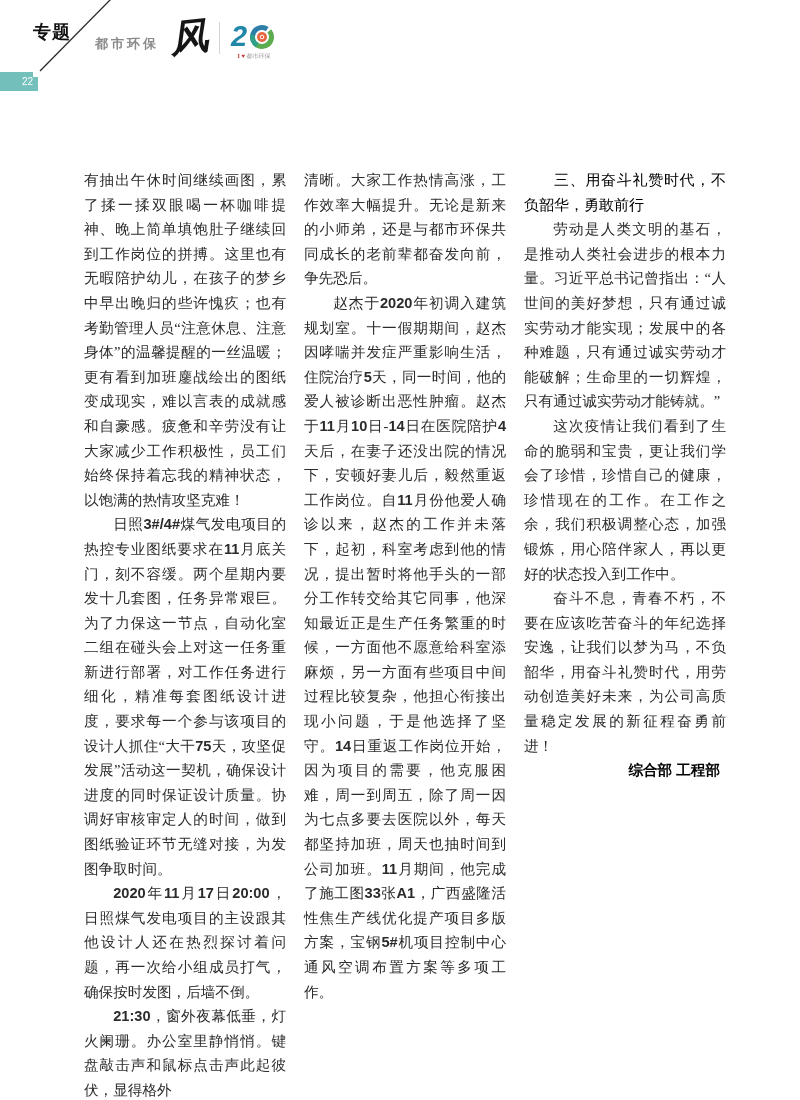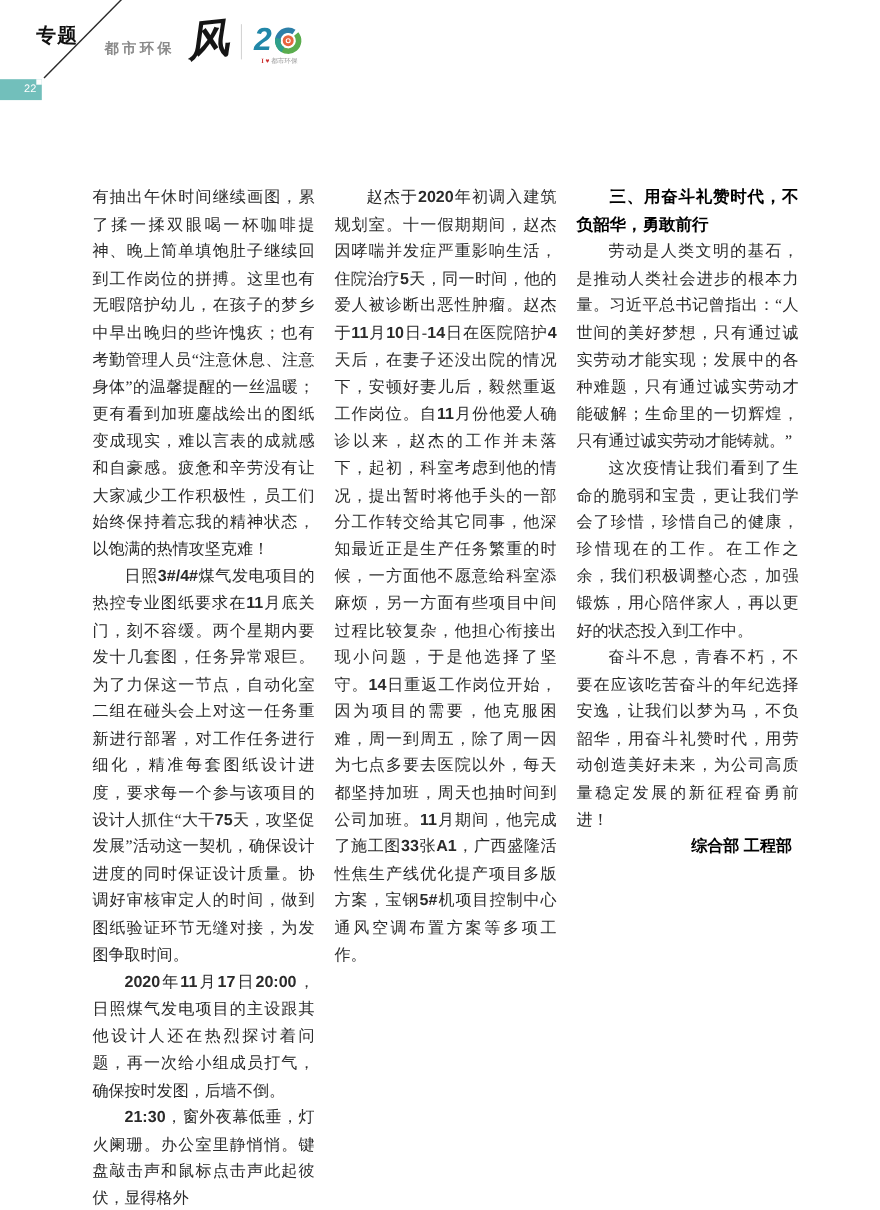--- a/index.html
+++ b/index.html
@@ -50,21 +50,21 @@
     display:flex;gap:18px;
   }
   .col{
     width:208px;font-size:14.6px;line-height:24.6px;
     text-align:justify;color:#2b2b2b;
   }
   .col p{margin:0;}
   .col p.indent{text-indent:2em;}
   .col p.heading{
     font-family:"Liberation Sans","DejaVu Sans",sans-serif;
-    font-weight:bold;font-size:15px;color:#000;
+    font-weight:normal;font-size:15px;color:#000;
   }
   .col p.signature{
     font-family:"Liberation Sans","DejaVu Sans",sans-serif;
     font-weight:bold;text-align:right;padding-right:6px;color:#000;
   }
   b.num{font-family:"Liberation Sans","DejaVu Sans",sans-serif;font-weight:bold;}
 </style>
 </head>
 <body>
 
@@ -104,20 +104,21 @@
   </div>
 
   <div class="columns">
     <div class="col" id="col-0">
         <p class="body">有抽出午休时间继续画图，累了揉一揉双眼喝一杯咖啡提神、晚上简单填饱肚子继续回到工作岗位的拼搏。这里也有无暇陪护幼儿，在孩子的梦乡中早出晚归的些许愧疚；也有考勤管理人员“注意休息、注意身体”的温馨提醒的一丝温暖；更有看到加班鏖战绘出的图纸变成现实，难以言表的成就感和自豪感。疲惫和辛劳没有让大家减少工作积极性，员工们始终保持着忘我的精神状态，以饱满的热情攻坚克难！</p>
         <p class="body indent">日照<b class="num">3#/4#</b>煤气发电项目的热控专业图纸要求在<b class="num">11</b>月底关门，刻不容缓。两个星期内要发十几套图，任务异常艰巨。为了力保这一节点，自动化室二组在碰头会上对这一任务重新进行部署，对工作任务进行细化，精准每套图纸设计进度，要求每一个参与该项目的设计人抓住“大干<b class="num">75</b>天，攻坚促发展”活动这一契机，确保设计进度的同时保证设计质量。协调好审核审定人的时间，做到图纸验证环节无缝对接，为发图争取时间。</p>
         <p class="body indent"><b class="num">2020</b>年<b class="num">11</b>月<b class="num">17</b>日<b class="num">20:00</b>，日照煤气发电项目的主设跟其他设计人还在热烈探讨着问题，再一次给小组成员打气，确保按时发图，后墙不倒。</p>
         <p class="body indent"><b class="num">21:30</b>，窗外夜幕低垂，灯火阑珊。办公室里静悄悄。键盘敲击声和鼠标点击声此起彼伏，显得格外</p>
       </div>
     <div class="col" id="col-1">
+        <p class="body">清晰。大家工作热情高涨，工作效率大幅提升。无论是新来的小师弟，还是与都市环保共同成长的老前辈都奋发向前，争先恐后。</p>
         <p class="body indent">赵杰于<b class="num">2020</b>年初调入建筑规划室。十一假期期间，赵杰因哮喘并发症严重影响生活，住院治疗<b class="num">5</b>天，同一时间，他的爱人被诊断出恶性肿瘤。赵杰于<b class="num">11</b>月<b class="num">10</b>日-<b class="num">14</b>日在医院陪护<b class="num">4</b>天后，在妻子还没出院的情况下，安顿好妻儿后，毅然重返工作岗位。自<b class="num">11</b>月份他爱人确诊以来，赵杰的工作并未落下，起初，科室考虑到他的情况，提出暂时将他手头的一部分工作转交给其它同事，他深知最近正是生产任务繁重的时候，一方面他不愿意给科室添麻烦，另一方面有些项目中间过程比较复杂，他担心衔接出现小问题，于是他选择了坚守。<b class="num">14</b>日重返工作岗位开始，因为项目的需要，他克服困难，周一到周五，除了周一因为七点多要去医院以外，每天都坚持加班，周天也抽时间到公司加班。<b class="num">11</b>月期间，他完成了施工图<b class="num">33</b>张<b class="num">A1</b>，广西盛隆活性焦生产线优化提产项目多版方案，宝钢<b class="num">5#</b>机项目控制中心通风空调布置方案等多项工作。</p>
       </div>
     <div class="col" id="col-2">
         <p class="heading indent">三、用奋斗礼赞时代，不负韶华，勇敢前行</p>
         <p class="body indent">劳动是人类文明的基石，是推动人类社会进步的根本力量。习近平总书记曾指出：“人世间的美好梦想，只有通过诚实劳动才能实现；发展中的各种难题，只有通过诚实劳动才能破解；生命里的一切辉煌，只有通过诚实劳动才能铸就。”</p>
         <p class="body indent">这次疫情让我们看到了生命的脆弱和宝贵，更让我们学会了珍惜，珍惜自己的健康，珍惜现在的工作。在工作之余，我们积极调整心态，加强锻炼，用心陪伴家人，再以更好的状态投入到工作中。</p>
         <p class="body indent">奋斗不息，青春不朽，不要在应该吃苦奋斗的年纪选择安逸，让我们以梦为马，不负韶华，用奋斗礼赞时代，用劳动创造美好未来，为公司高质量稳定发展的新征程奋勇前进！</p>
         <p class="signature">综合部 工程部</p>
       </div>
   </div>

